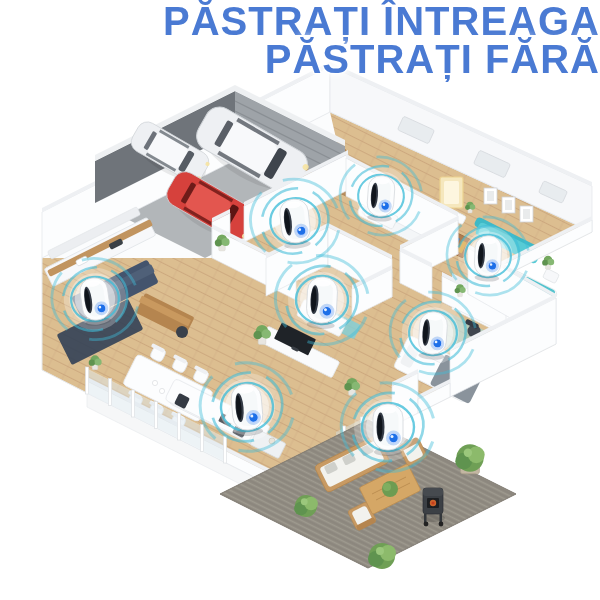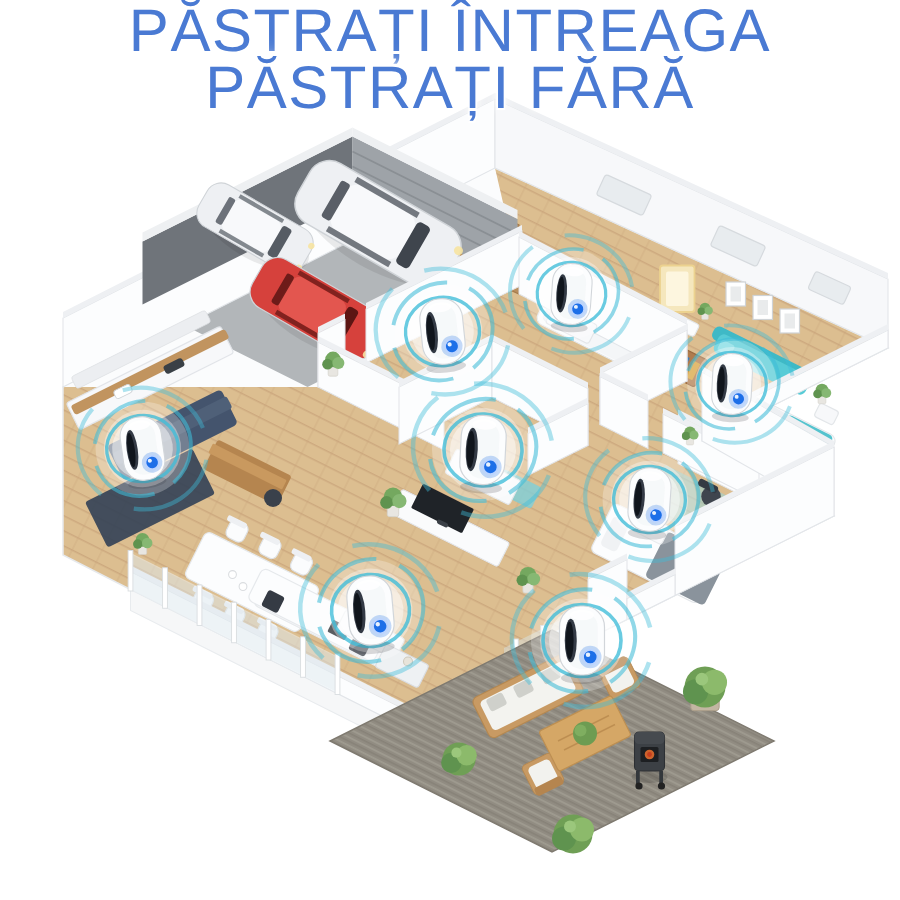--- a/index.html
+++ b/index.html
@@ -1,20 +1,20 @@
 <!DOCTYPE html>
 <html><head>
 <meta charset="utf-8">
 <style>
   html,body{margin:0;padding:0;width:600px;height:600px;background:#ffffff;overflow:hidden}
   .stage{position:relative;width:600px;height:600px;font-family:"Liberation Sans",sans-serif}
   svg{position:absolute;left:0;top:0}
   .headline{
     position:absolute;top:2px;left:0;right:0;z-index:5;
-    text-align:center;font-weight:normal;font-size:40px;line-height:.96;letter-spacing:1px;
+    text-align:right;font-weight:bold;font-size:40px;line-height:.96;letter-spacing:1px;
     text-shadow:0 0 3px #fff,0 0 6px #fff,0 0 10px #fff,0 0 14px #fff,
                 1px 1px 0 #fff,-1px -1px 0 #fff,1px -1px 0 #fff,-1px 1px 0 #fff;
   }
   .headline div{white-space:nowrap}
 </style>
 </head>
 <body>
 
 <div class="stage">
 

